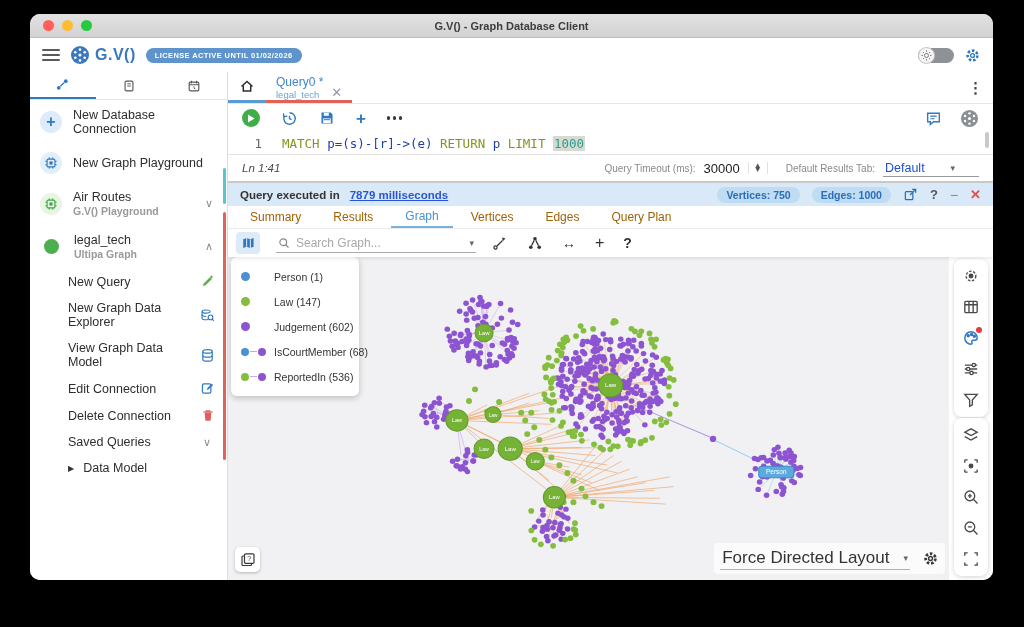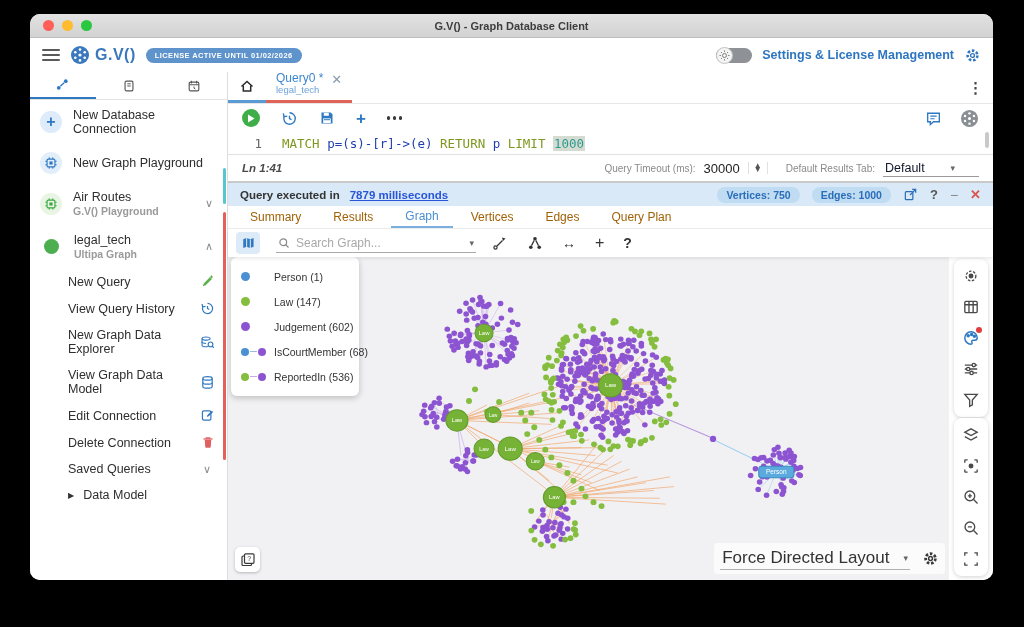--- a/index.html
+++ b/index.html
@@ -45,48 +45,48 @@
   .s-menu-item { padding:6px 12px 6px 38px; font-size:12.5px; color:#2e2e2e; display:flex; align-items:center; }
   .s-menu-item .mi-icon { margin-left:auto; display:flex; }
   .accent-teal { position:absolute; right:1px; top:96px; width:3px; height:36px; background:#57c6cf; border-radius:2px; }
   .accent-red { position:absolute; right:1px; top:140px; width:3px; height:248px; background:#e4605b; border-radius:2px; }
   .tri { font-size:8px; color:#333; margin-right:9px; margin-left:8px; }
 
   
   .main { flex:1; display:flex; flex-direction:column; min-width:0; }
   .tabbar { height:32px; display:flex; align-items:stretch; border-bottom:1px solid #e7e7e7; flex:none; }
   .home-cell { width:38px; display:flex; align-items:center; justify-content:center; border-bottom:3px solid #5b9bd5; cursor:pointer; }
-  .query-tab { display:flex; align-items:flex-start; padding:0 10px; border-bottom:3px solid #e0635a; cursor:pointer; gap:8px; }
+  .query-tab { display:flex; align-items:flex-end; padding:0 10px; border-bottom:3px solid #e0635a; cursor:pointer; gap:8px; }
   .qt-text { display:flex; flex-direction:column; line-height:1.1; }
   .qt-title { color:#3c86cf; font-size:12px; }
   .qt-sub { color:#6ba3d8; font-size:9.5px; }
   .tab-close { color:#8b9bac; font-size:13px; cursor:pointer; }
   .kebab { margin-left:auto; margin-right:10px; align-self:center; color:#444; font-size:15px; font-weight:bold; cursor:pointer; }
 
   .edtoolbar { height:28px; display:flex; align-items:center; gap:21px; padding:0 14px; flex:none; }
   .play-btn { width:18px; height:18px; background:#3fae49; border-radius:50%; display:flex; align-items:center; justify-content:center; cursor:pointer; }
   .edit-right { margin-left:auto; display:flex; gap:18px; align-items:center; }
   .plus-blue { color:#2f78c2; font-size:17px; font-weight:bold; line-height:1; cursor:pointer; }
   .dots3 { display:flex; gap:2.5px; cursor:pointer; }
   .dots3 i { width:3.5px; height:3.5px; background:#3a3a3a; border-radius:50%; }
 
   .editorline { height:22px; display:flex; align-items:center; font-family:"DejaVu Sans Mono", monospace; font-size:12.5px; position:relative; flex:none; }
   .lineno { width:34px; text-align:right; color:#666; }
   .code { margin-left:20px; white-space:pre; }
   .tok-kw { color:#7f9720; } .tok-var { color:#1f3fae; } .tok-num { color:#2a9d8f; background:#d6dbd2; padding:0 1px; }
   .ed-scroll { position:absolute; right:4px; top:0px; width:4px; height:16px; background:#c9c9c9; border-radius:2px; }
 
   .statusrow { height:27px; border-top:1px solid #e2e2e2; display:flex; align-items:center; padding:0 14px; gap:8px; flex:none; }
-  .ln-pos { font-style:italic; font-size:11.5px; color:#4a4a4a;font-weight:bold; }
+  .ln-pos { font-style:italic; font-size:11.5px; color:#4a4a4a; }
   .st-right { margin-left:auto; display:flex; align-items:center; gap:8px; }
   .st-lab { font-size:10px; color:#8a8a8a; }
   .st-val { font-size:13px; color:#222; }
   .spin { display:flex; flex-direction:column; line-height:.55; color:#555; font-size:8px; border-left:1px solid #e0e0e0; border-right:1px solid #e0e0e0; padding:2px 5px; margin-right:10px; cursor:pointer; }
   .sel { display:flex; align-items:center; gap:26px; border-bottom:1px solid #9a9a9a; padding:1px 2px; min-width:96px; cursor:pointer; }
-  .sel .sv { font-size:12.5px; color:#0f172a; }
+  .sel .sv { font-size:12.5px; color:#1d4ed8; }
   .caret { color:#666; font-size:9px; }
 
   
   .infobar { height:25px; background:#d9e9f7; border-top:2px solid #c9c9c9; display:flex; align-items:center; padding:0 12px; gap:10px; flex:none; }
   .exec-pre { font-size:11.5px; font-weight:bold; color:#333; }
   .exec-link { font-size:11.5px; font-weight:bold; color:#2955d9; text-decoration:underline; cursor:pointer; }
   .ib-right { margin-left:auto; display:flex; align-items:center; gap:12px; }
   .pill { background:#c0dcf3; color:#2a6db8; font-size:10.5px; font-weight:bold; padding:2px 9px; border-radius:9px; }
   .ib-help { color:#555; font-size:13px; font-weight:bold; cursor:pointer; }
   .ib-min { color:#888; font-size:14px; cursor:pointer; }
@@ -164,21 +164,20 @@
     <div class="toggle">
       <div class="knob">
         <svg width="11" height="11" viewBox="0 0 12 12">
           <circle cx="6" cy="6" r="2.2" fill="none" stroke="#777" stroke-width="1"></circle>
           <g stroke="#777" stroke-width="1">
               <path d="M6 0.5v1.6M6 9.9v1.6M0.5 6h1.6M9.9 6h1.6M2.2 2.2l1.1 1.1M8.7 8.7l1.1 1.1M9.8 2.2L8.7 3.3M3.3 8.7L2.2 9.8"></path>
             </g>
         </svg>
       </div>
     </div>
-    <span class="settings-link">Settings &amp; License Management</span>
     <svg width="17" height="17" viewBox="0 0 16 16">
       <circle cx="8" cy="8" r="4.6" fill="none" stroke="#2e76c0" stroke-width="2.4" stroke-dasharray="2.4 1.7"></circle>
       <circle cx="8" cy="8" r="1.8" fill="none" stroke="#2e76c0" stroke-width="1.3"></circle>
     </svg>
   </div>
 
   <div class="bodyrow">
 
     <div class="sidebar">
       <div class="side-tabs">
@@ -243,30 +242,20 @@
         </div>
         <span class="chev">∧</span>
       </div>
 
       <div class="s-menu-item">
         <span>New Query</span>
         <span class="mi-icon">
           <svg width="15" height="15" viewBox="0 0 16 16">
               <path d="M3 13l1-3 6.5-6.5 2 2L6 12l-3 1z" fill="#5db14a"></path>
               <path d="M12.2 1.6v3.2M10.6 3.2h3.2" stroke="#5db14a" stroke-width="1.2"></path>
-            </svg>
-        </span>
-      </div>
-      <div class="s-menu-item">
-        <span>View Query History</span>
-        <span class="mi-icon">
-          <svg width="15" height="15" viewBox="0 0 16 16" fill="none" stroke="#2f78c2" stroke-width="1.3">
-              <path d="M8 2.6a5.4 5.4 0 1 1-5.2 4"></path>
-              <path d="M2.2 3.2l.6 3.1 3.1-.6"></path>
-              <path d="M8 5.4V8l1.9 1.1"></path>
             </svg>
         </span>
       </div>
       <div class="s-menu-item">
         <span>New Graph Data Explorer</span>
         <span class="mi-icon">
           <svg width="15" height="15" viewBox="0 0 16 16" fill="none" stroke="#2f78c2" stroke-width="1.2">
               <ellipse cx="6.5" cy="3.8" rx="4.3" ry="1.7"></ellipse>
               <path d="M2.2 3.8v7c0 .9 1.9 1.7 4.3 1.7.7 0 1.4-.1 2-.2"></path>
               <path d="M2.2 7.3c0 .9 1.9 1.7 4.3 1.7"></path>

